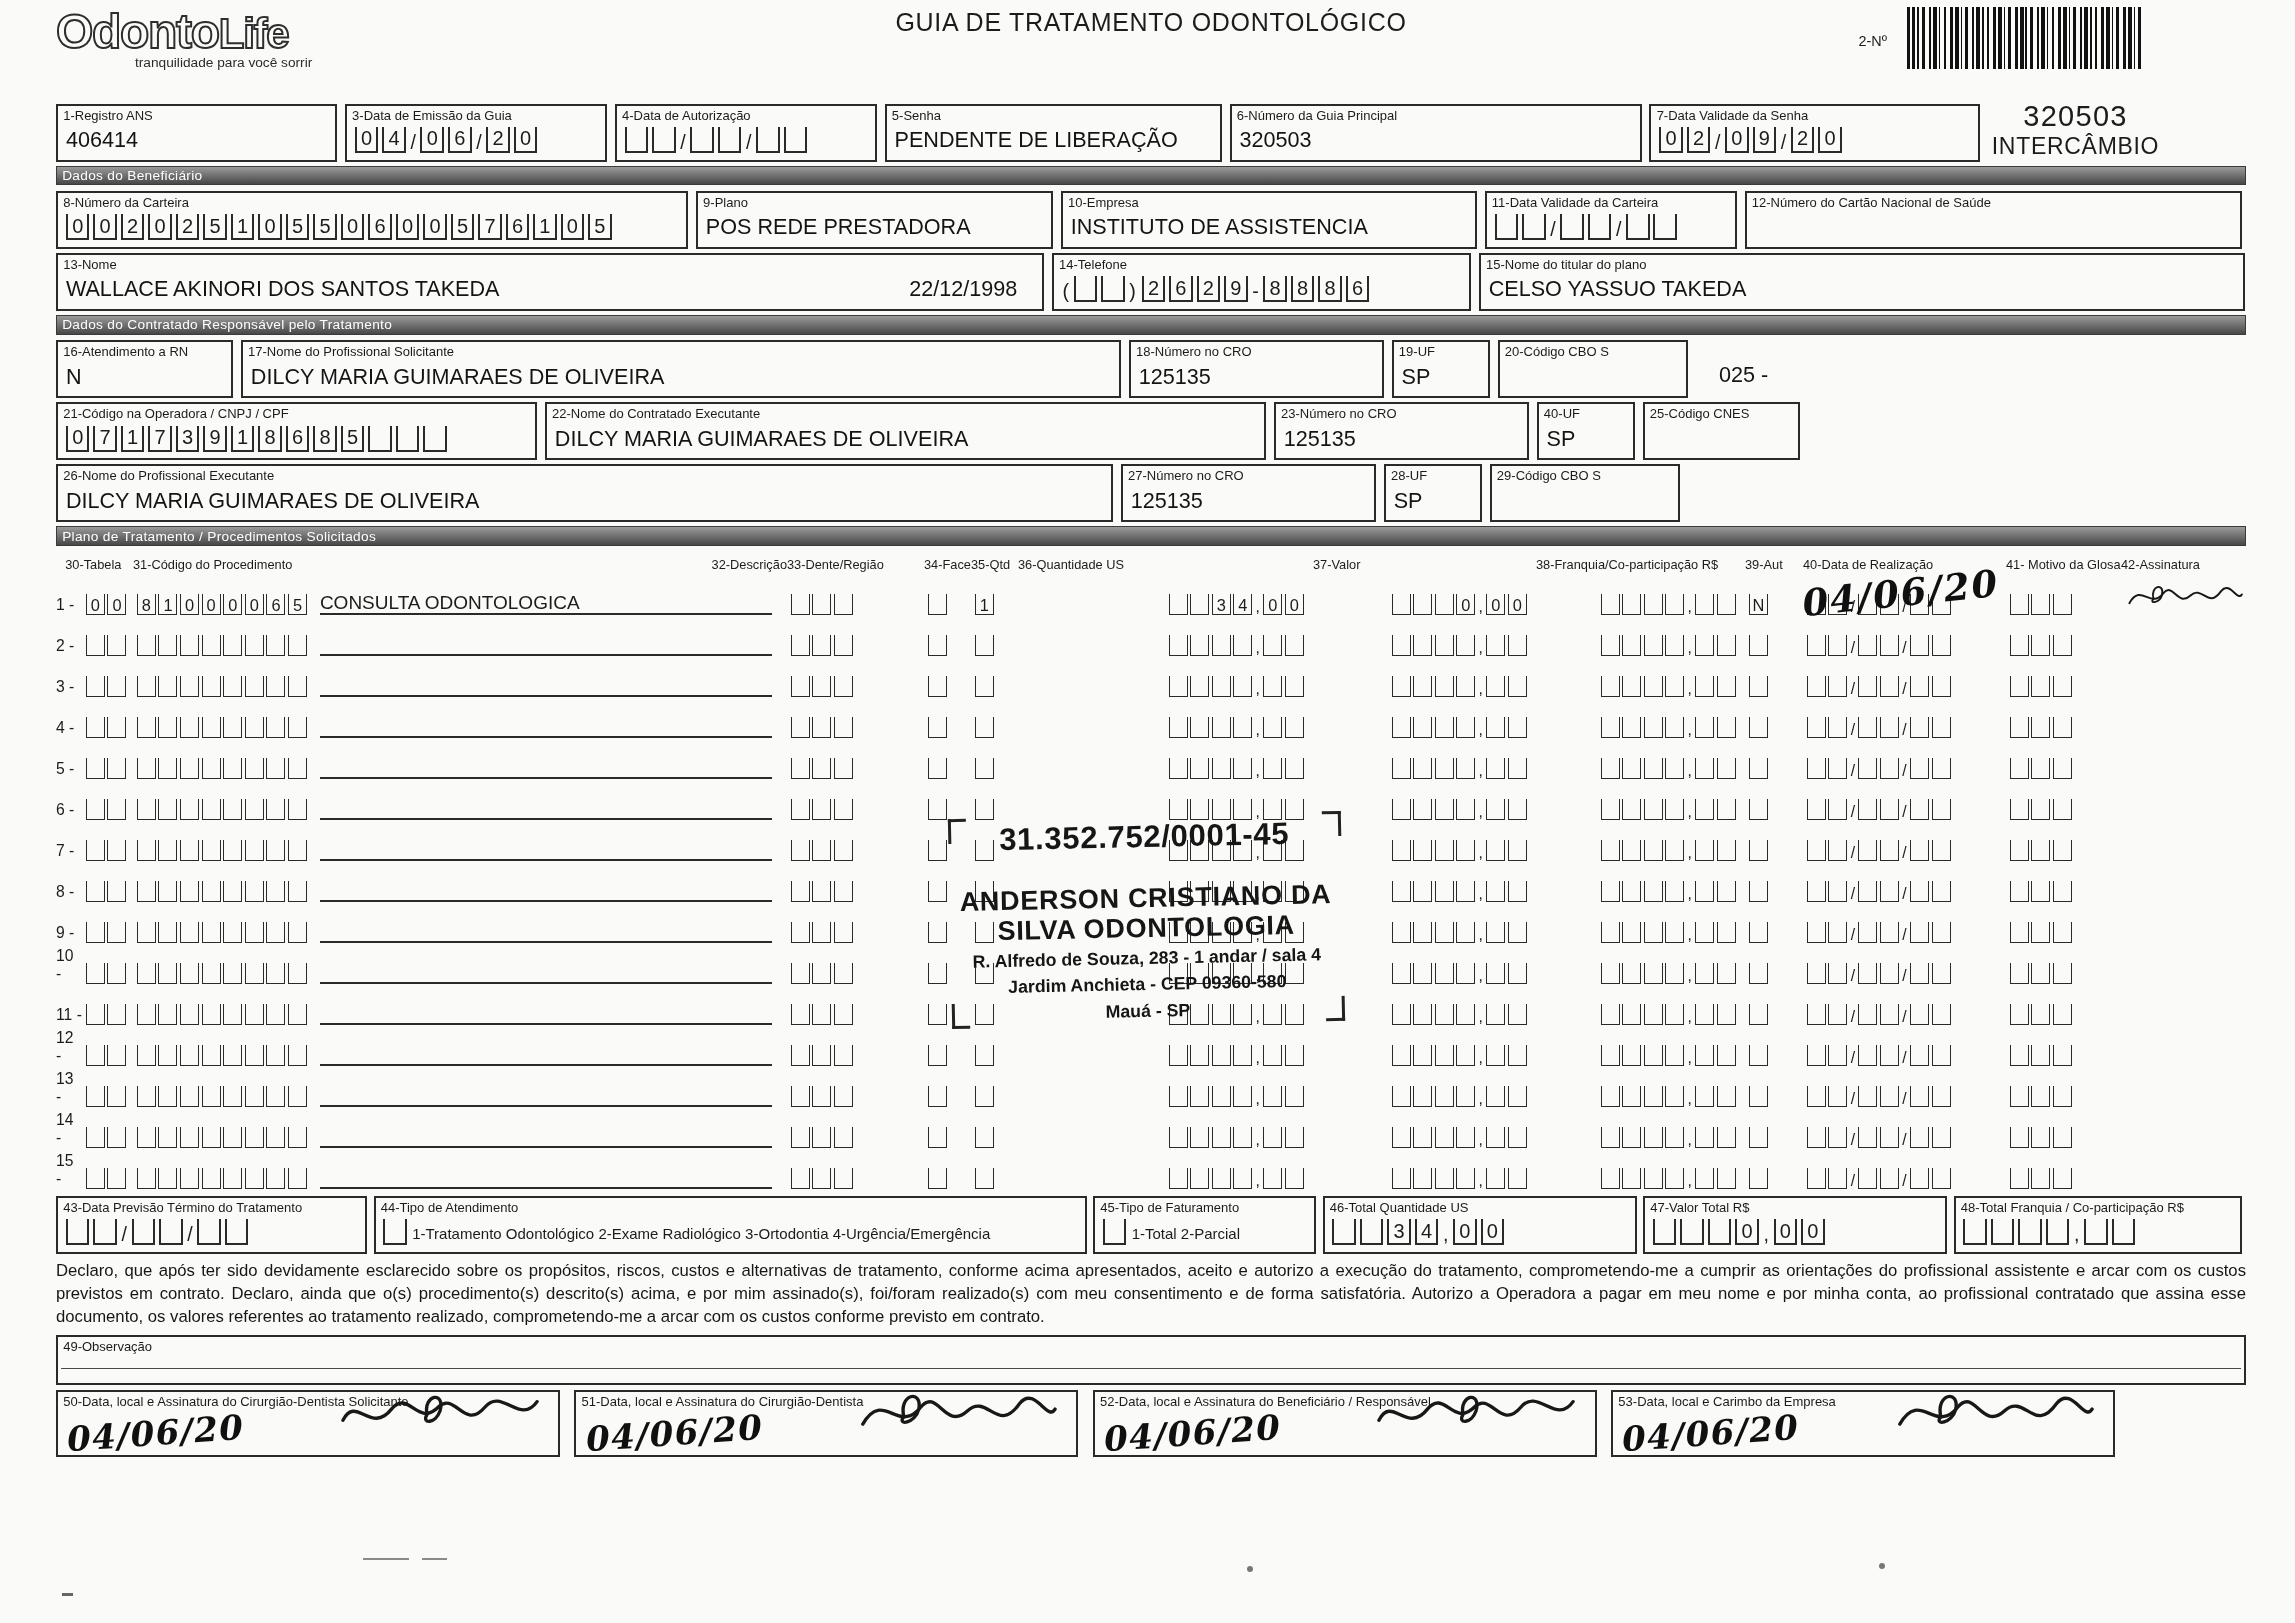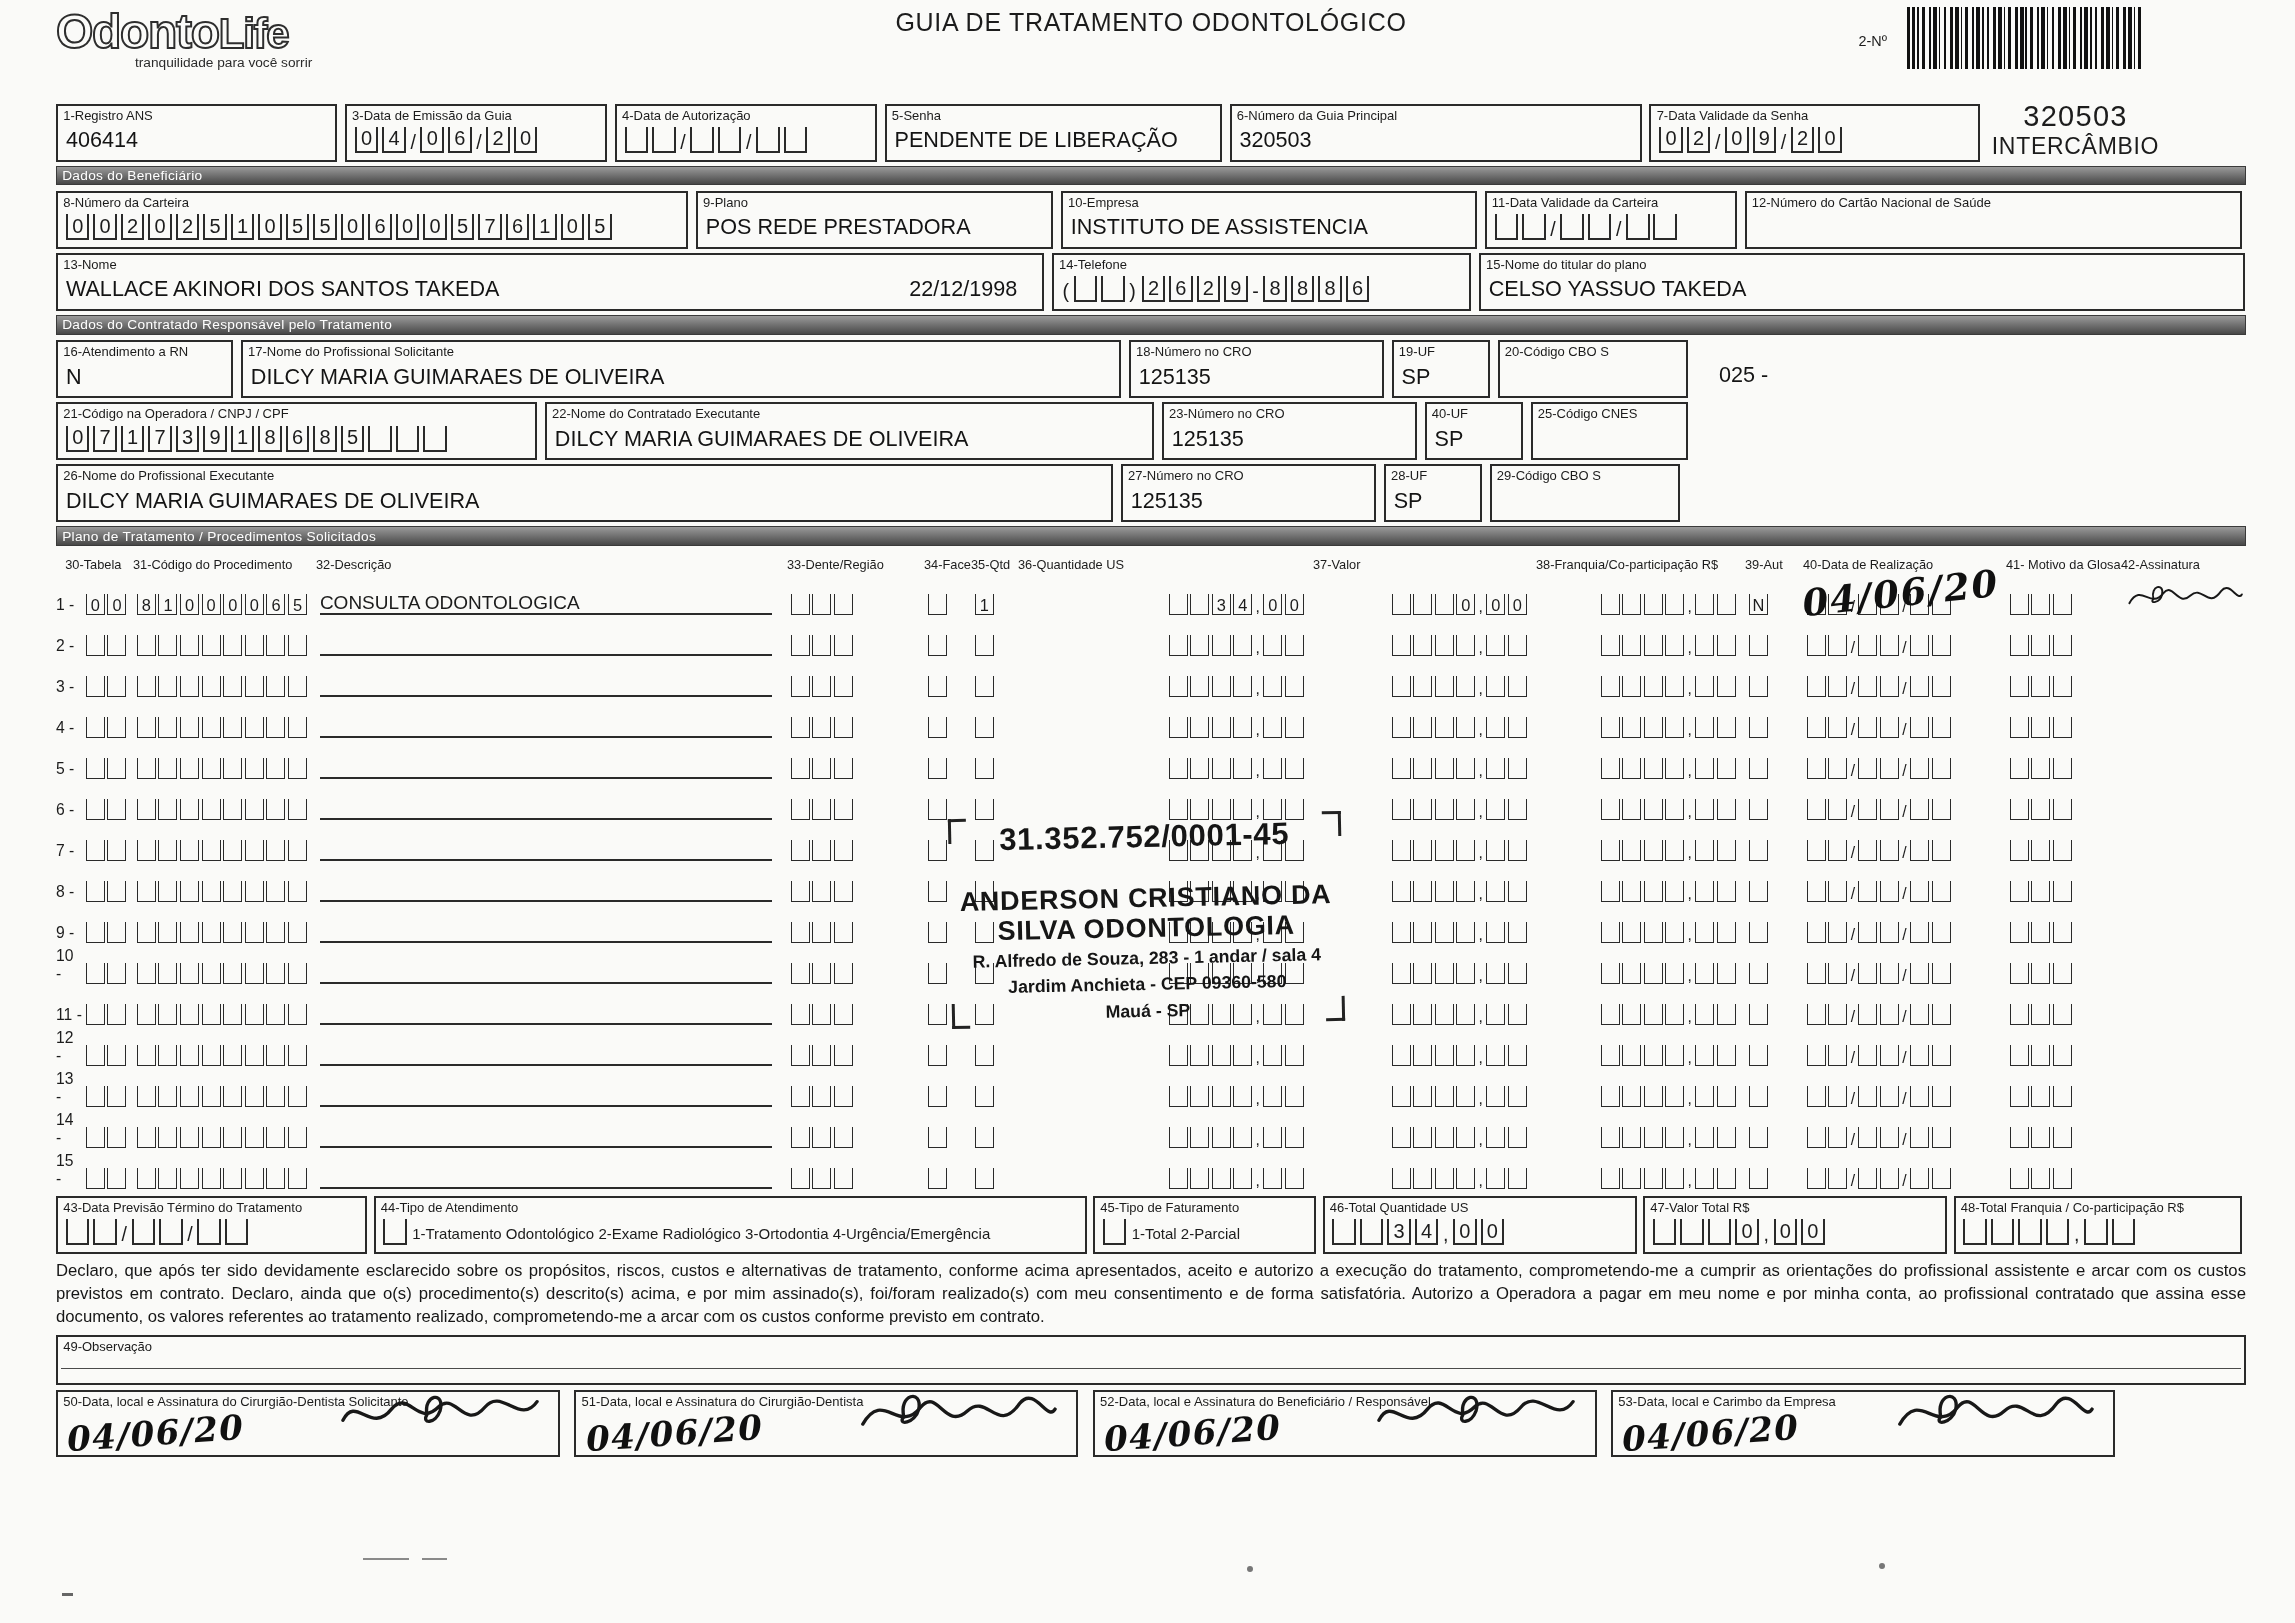--- a/index.html
+++ b/index.html
@@ -297,21 +297,21 @@
           <span class="cc">1</span>
           <span class="cc">8</span>
           <span class="cc">6</span>
           <span class="cc">8</span>
           <span class="cc">5</span>
           <span class="cc"></span>
           <span class="cc"></span>
           <span class="cc"></span>
         </span>
     </div>
-    <div class="fbox" style="width:609px">
+    <div class="fbox" style="width:721px">
       <span class="flabel">22-Nome do Contratado Executante</span>
       <span class="fval">DILCY MARIA GUIMARAES DE OLIVEIRA</span>
     </div>
     <div class="fbox" style="width:255px">
       <span class="flabel">23-Número no CRO</span>
       <span class="fval">125135</span>
     </div>
     <div class="fbox" style="width:98px">
       <span class="flabel">40-UF</span>
       <span class="fval">SP</span>
@@ -338,21 +338,21 @@
       <span class="flabel">29-Código CBO S</span>
     </div>
   </div>
 
   <div class="secbar">Plano de Tratamento / Procedimentos Solicitados</div>
 
   <div class="ptable">
     <div class="phead">
       <span style="width:77px; padding-left:9.2px">30-Tabela</span>
       <span style="width:183px">31-Código do Procedimento</span>
-      <span style="width:471px; text-align:left">32-Descrição</span>
+      <span style="width:471px; text-align:right">32-Descrição</span>
       <span style="width:137px">33-Dente/Região</span>
       <span style="width:47px">34-Face</span>
       <span style="width:47px">35-Qtd</span>
       <span style="width:295px">36-Quantidade US</span>
       <span style="width:223px">37-Valor</span>
       <span style="width:209px">38-Franquia/Co-participação R$</span>
       <span style="width:58px">39-Aut</span>
       <span style="width:203px">40-Data de Realização</span>
       <span style="width:115px">41- Motivo da Glosa</span>
       <span style="width:124px">42-Assinatura</span>

